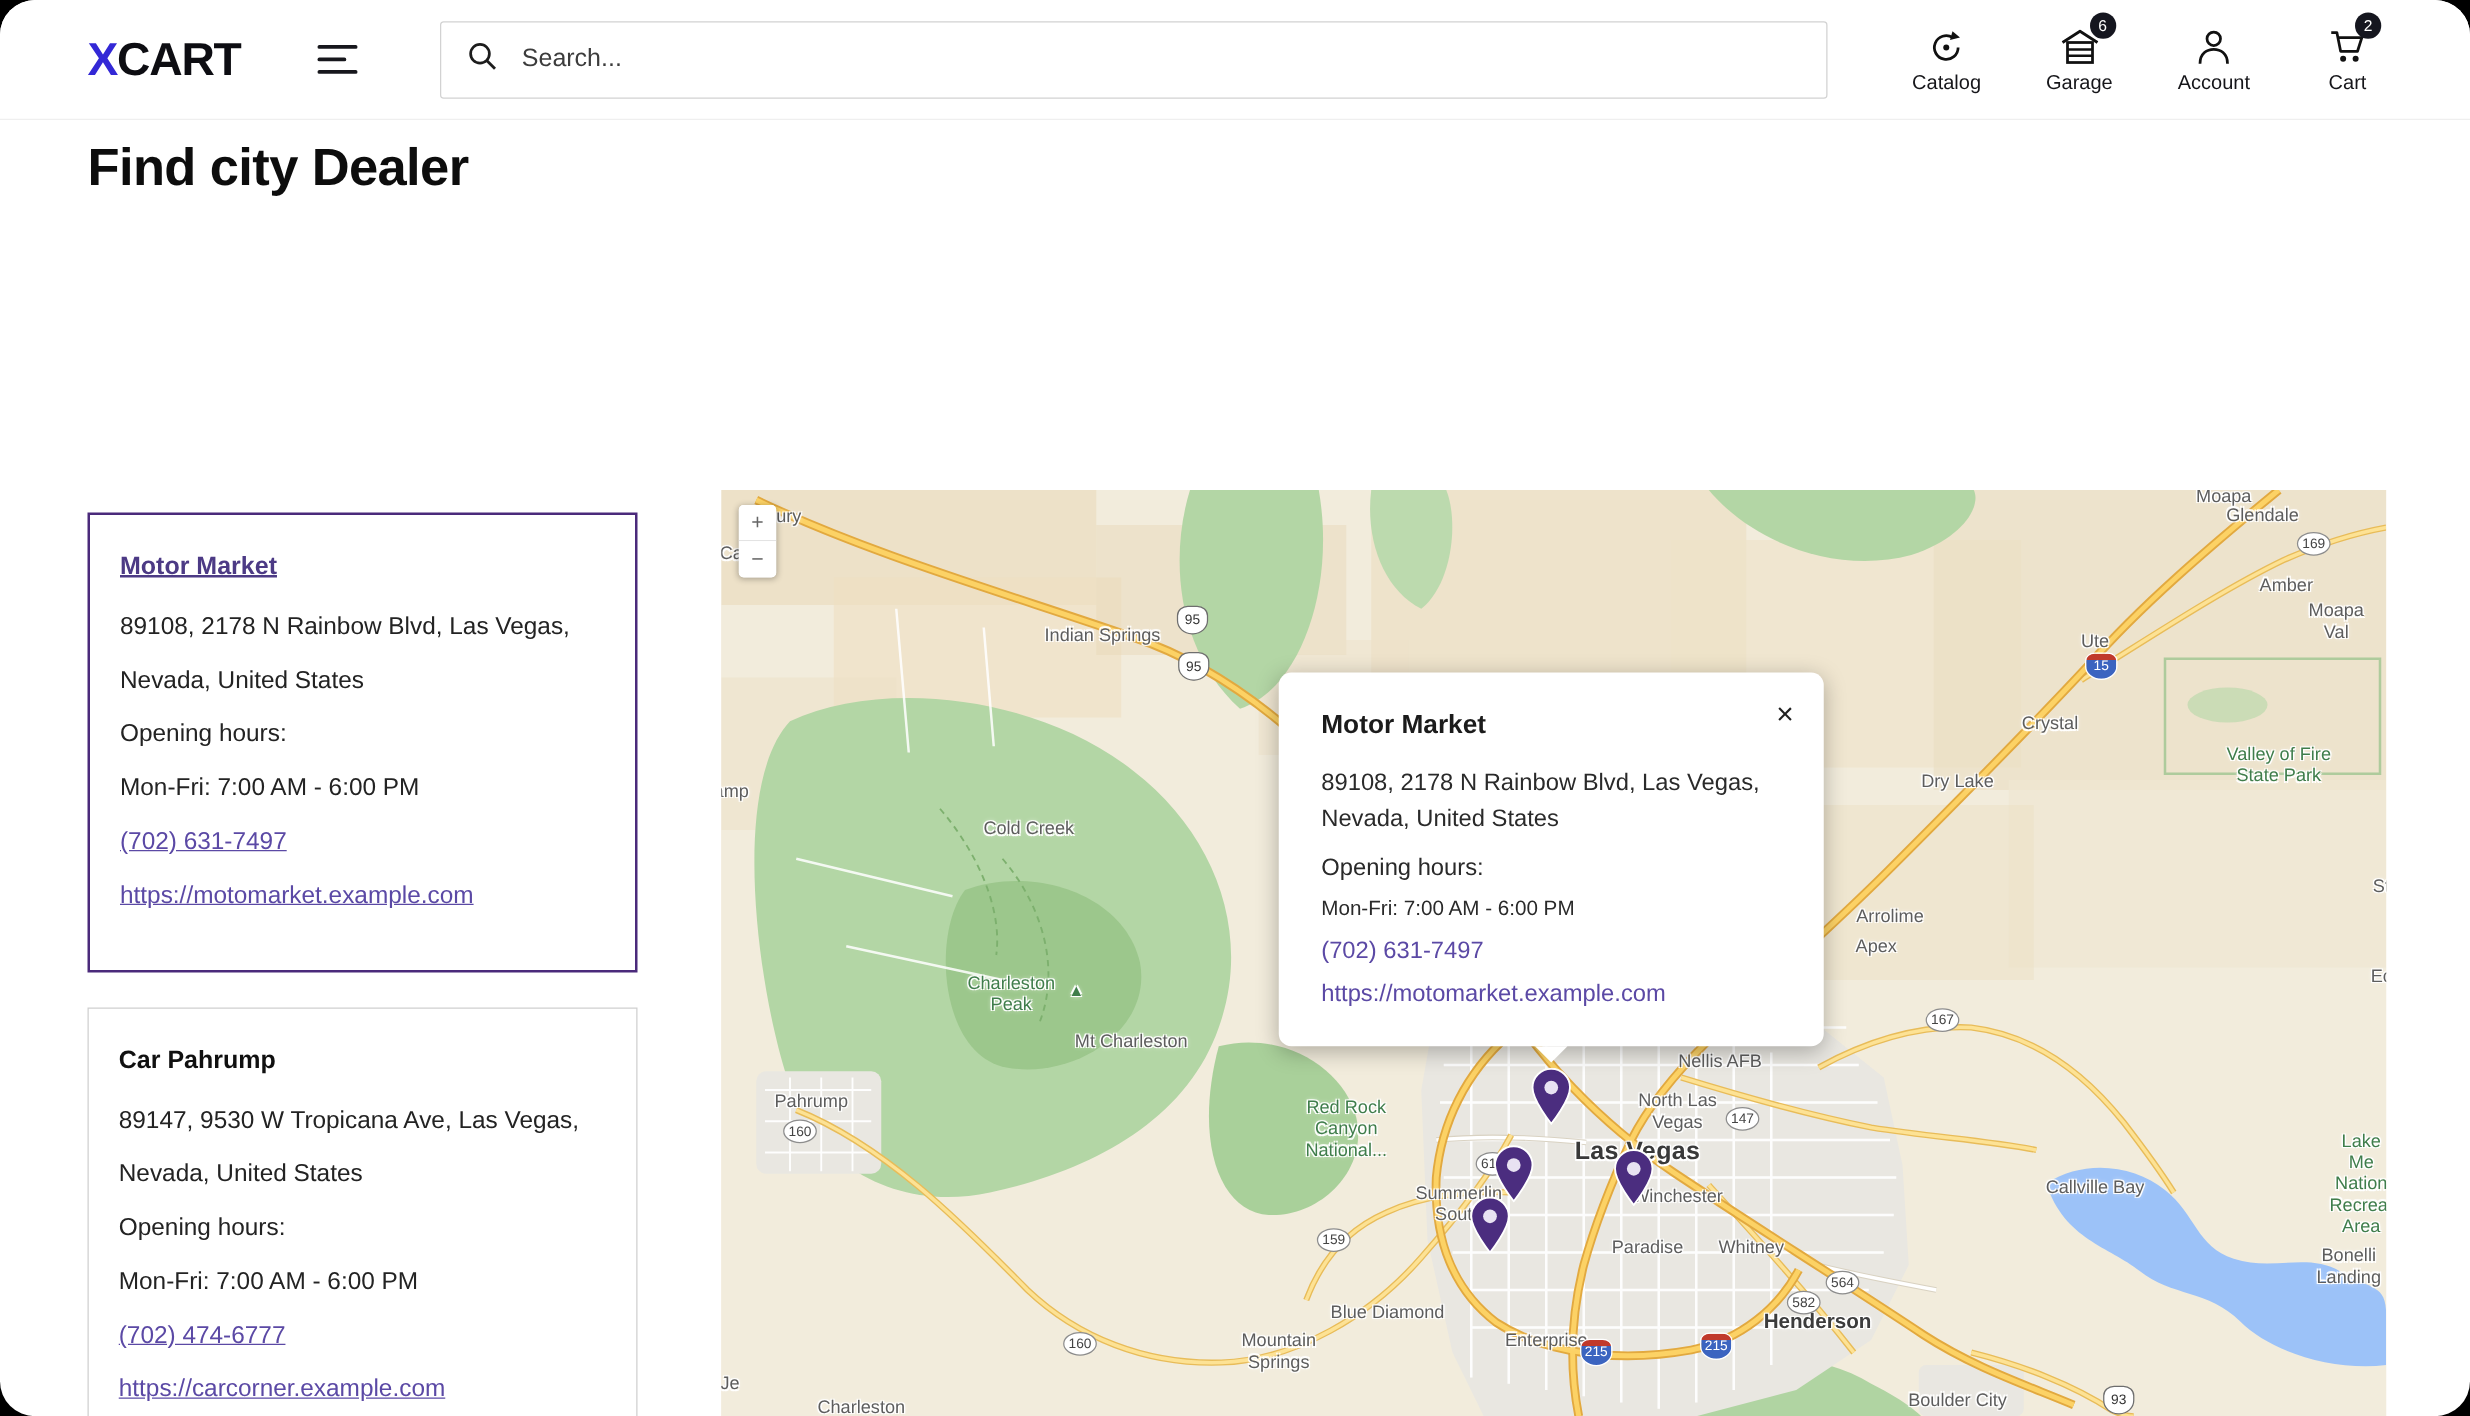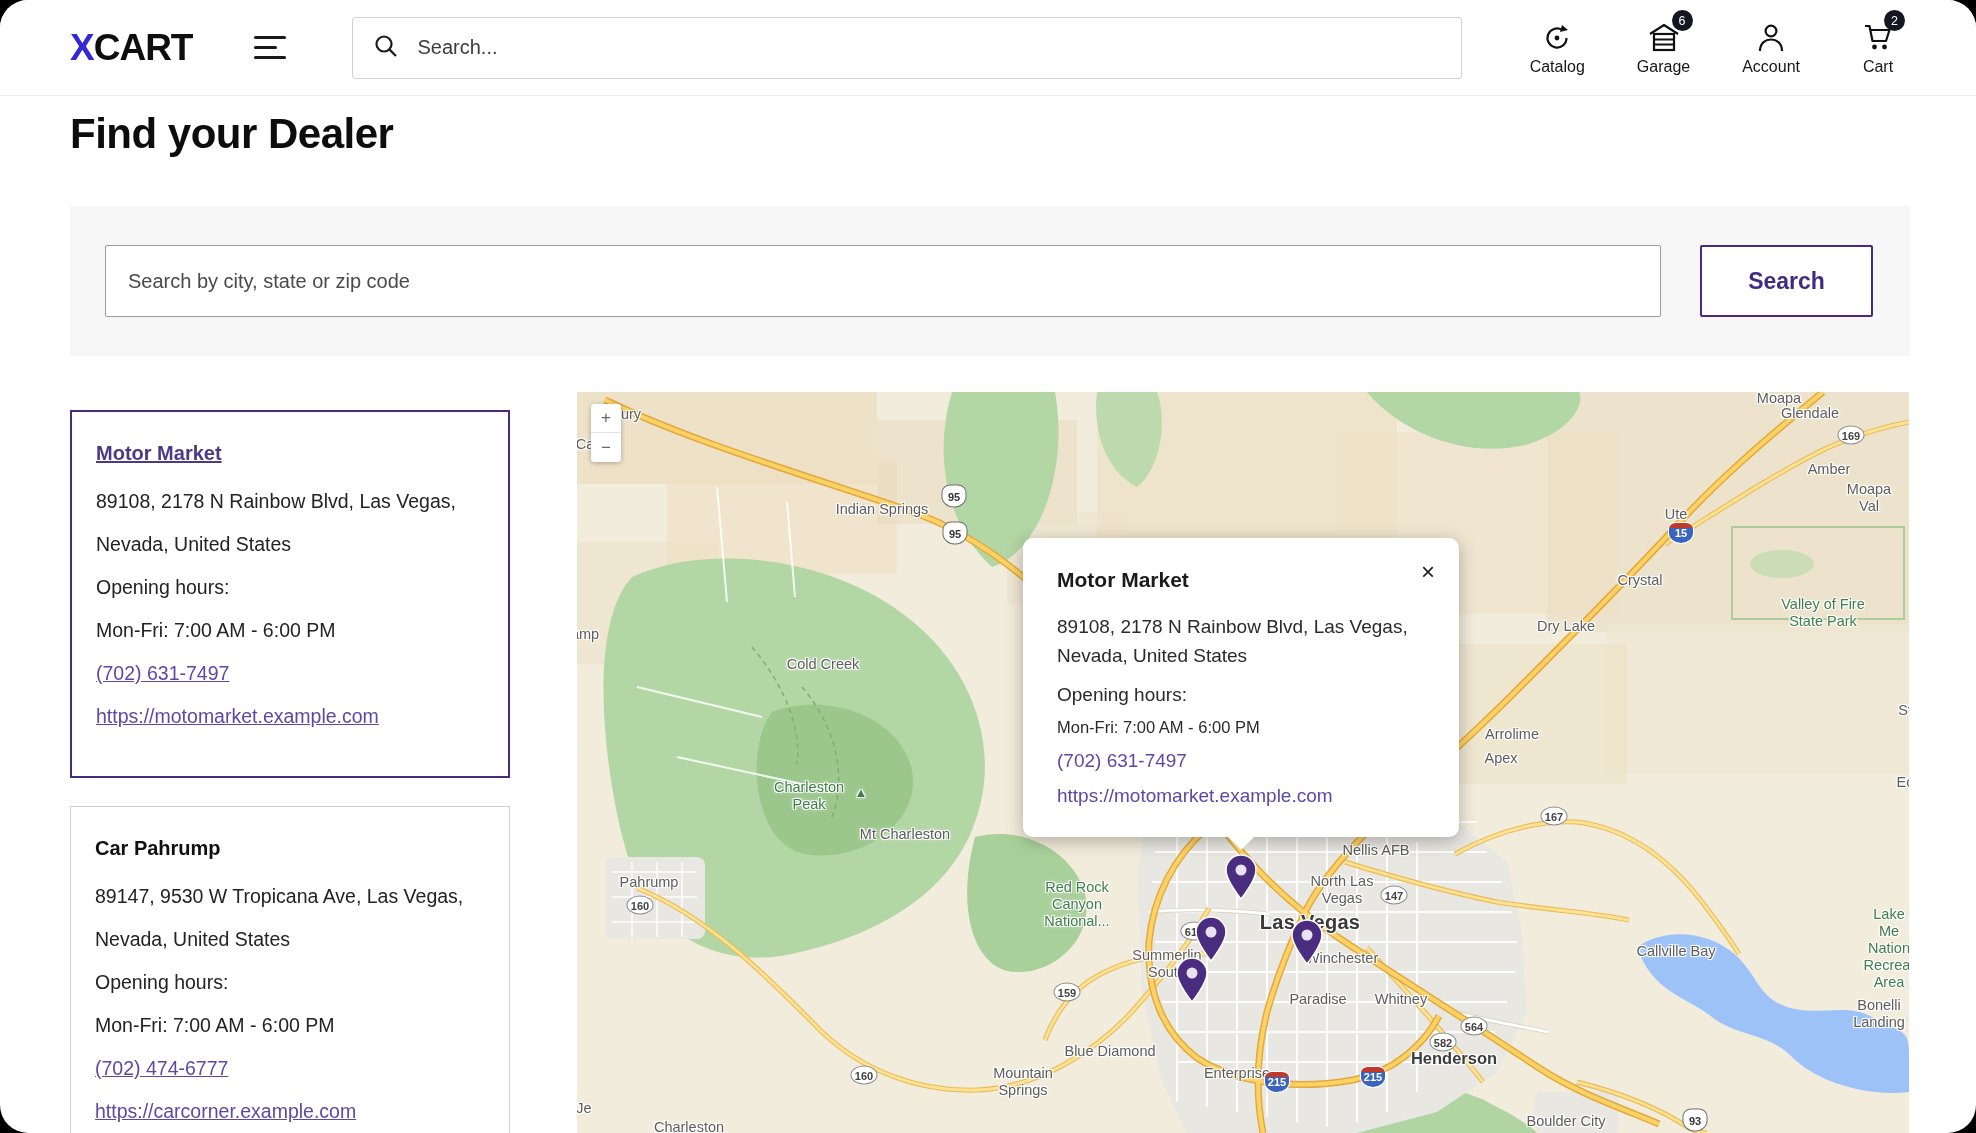--- a/index.html
+++ b/index.html
@@ -46,21 +46,21 @@
   .map{position:absolute;left:577px;top:392px;width:1332px;height:741px;background:#f2ecdc;overflow:hidden;z-index:4;}
   .map svg.terrain{position:absolute;inset:0;display:block;}
   #map-overlay{position:absolute;inset:0;}
   .ml{position:absolute;transform:translate(-50%,-50%);white-space:pre-line;text-align:center;z-index:10;
       text-shadow:-1px -1px 0 rgba(255,255,255,.95),1px -1px 0 rgba(255,255,255,.95),-1px 1px 0 rgba(255,255,255,.95),1px 1px 0 rgba(255,255,255,.95),0 0 4px rgba(255,255,255,.9);}
   .ml.town{font-size:14.5px;color:#5d5d5d;line-height:17px;}
   .ml.city{font-size:20px;font-weight:700;color:#393939;letter-spacing:.3px;}
   .ml.city2{font-size:16.5px;font-weight:700;color:#3c3c3c;}
   .ml.park{font-size:14.5px;color:#3f7d4b;line-height:17px;}
   .ml.peakicon{font-size:13px;color:#3f7d4b;}
-  .sh{position:absolute;transform:translate(-50%,-50%);z-index:12;font-size:11px;font-weight:700;display:flex;align-items:center;justify-content:center;}
+  .sh{position:absolute;transform:translate(-50%,-50%);z-index:12;font-size:11px;font-weight:400;display:flex;align-items:center;justify-content:center;}
   .sh-state{width:27px;height:19px;background:#fff;border:1.5px solid #8d8d8d;border-radius:50%;color:#444;}
   .sh-us{width:25px;height:23px;background:#fff;border:1.5px solid #6e6e6e;border-radius:35% 35% 48% 48%;color:#333;}
   .sh-int{width:26px;height:22px;background:linear-gradient(#c0392b 0 26%,#3b64c0 26%);border:1px solid #fff;border-radius:30% 30% 50% 50%;color:#fff;}
   .pin{position:absolute;z-index:20;cursor:pointer;}
   .zoomctl{position:absolute;left:14px;top:12px;width:30px;background:#fff;border-radius:4px;box-shadow:0 1px 5px rgba(0,0,0,.3);z-index:40;overflow:hidden;}
   .zoomctl button{display:block;width:30px;height:29px;background:#fff;border:none;font-size:17px;color:#666;cursor:pointer;padding:0;font-family:inherit;}
   .zoomctl button:first-child{border-bottom:1px solid #e3e3e3;}
 
   
   .popup{position:absolute;left:446px;top:146px;width:436px;background:#fff;border-radius:10px;box-shadow:0 4px 18px rgba(0,0,0,.28);padding:30px 34px 30px;z-index:30;}
@@ -132,26 +132,22 @@
               <circle cx="11.5" cy="25" r="2.4" fill="#111"></circle>
               <circle cx="21.5" cy="25" r="2.4" fill="#111"></circle>
             </svg>
           <span class="badge">2</span>
         </span>
         <span class="nlabel">Cart</span>
       </div>
     </nav>
   </header>
 
-  <h1 class="ptitle">Find your Dealer</h1>
-
-  <div class="searchbox">
-    <input placeholder="Search by city, state or zip code" style="">
-    <button>Search</button>
-  </div>
+  <h1 class="ptitle">Find city Dealer</h1>
+
 
   <div class="card card1 selected">
     <p class="ctitle"><a href="#">Motor Market</a></p>
     <p class="line">89108, 2178 N Rainbow Blvd, Las Vegas,</p>
     <p class="line">Nevada, United States</p>
     <p class="line">Opening hours:</p>
     <p class="line">Mon-Fri: 7:00 AM - 6:00 PM</p>
     <a class="clink" href="#">(702) 631-7497</a>
     <a class="clink" href="#">https://motomarket.example.com</a>
   </div>

